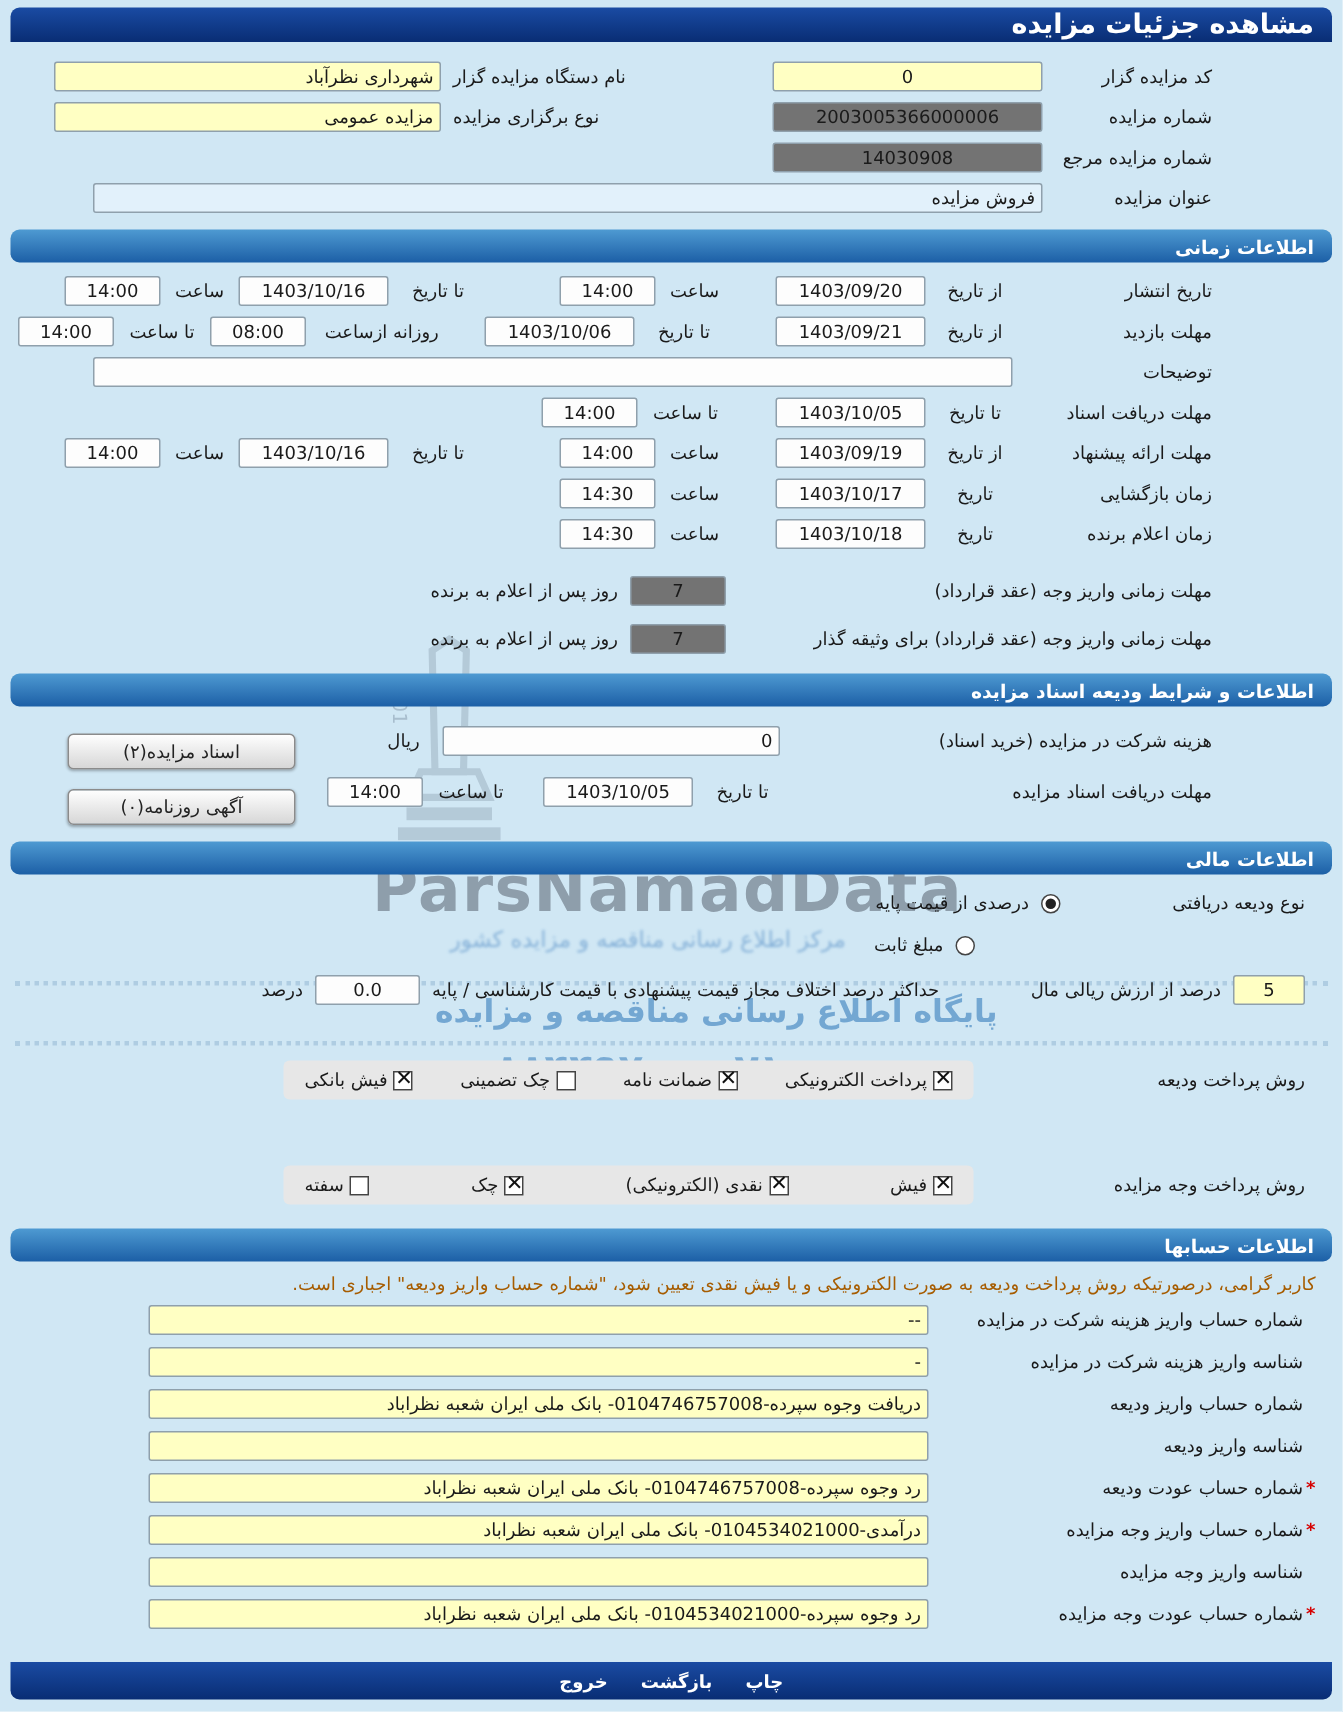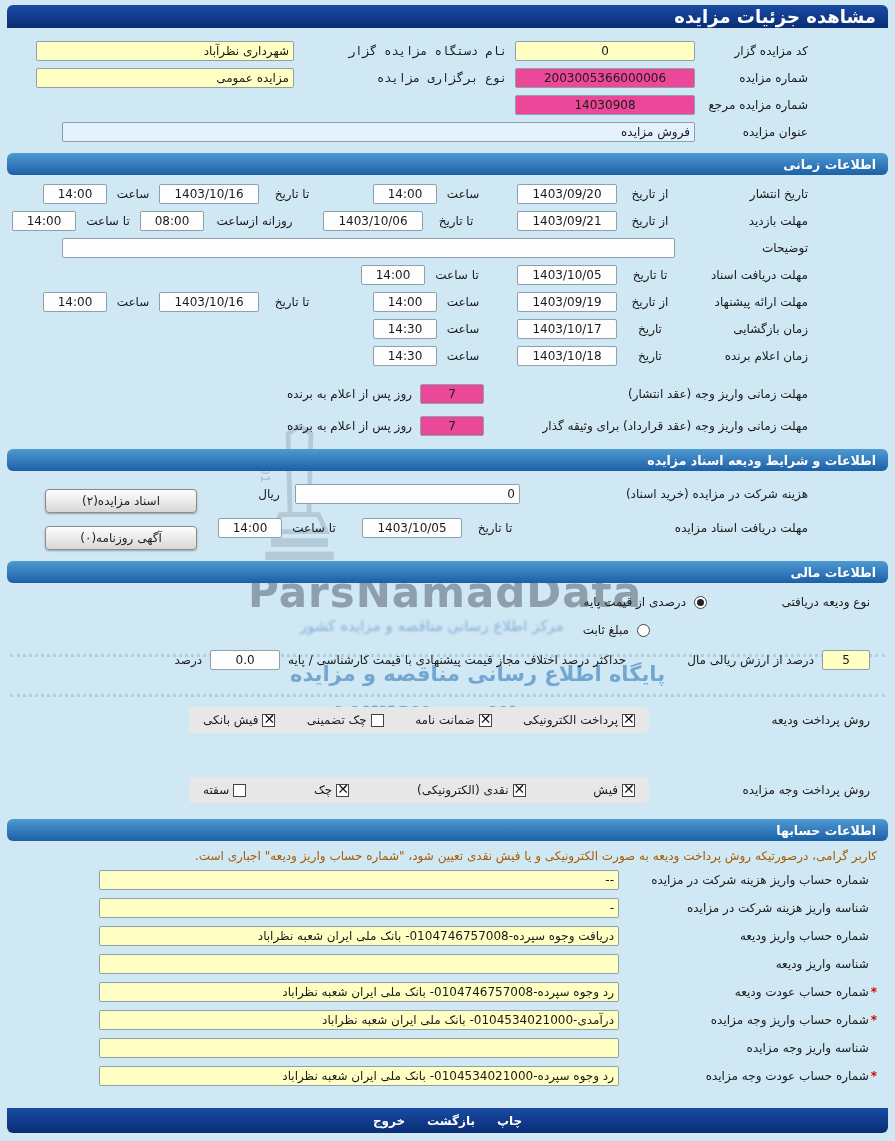--- a/index.html
+++ b/index.html
@@ -19,32 +19,32 @@
   .footerbar { position:absolute; left:7px; right:7px; bottom:8px; height:25px; z-index:3;
                background:linear-gradient(#1a4ba3,#092d74); border-radius:0 0 6px 6px;
                display:flex; align-items:center; justify-content:center; gap:22px;
                color:#fff; font-weight:bold; font-size:12px; }
   .footerbar span { cursor:pointer; }
 
   
   .row { display:flex; align-items:center; height:26px; margin-top:1px; padding-left:12px; column-gap:8px; }
   .pr87 { padding-right:87px; } .pr25 { padding-right:25px; } .pr18 { padding-right:18px; }
   .lbl { text-align:right; flex:0 0 auto; }
-  .al { text-align:right;font-family:Liberation Mono, monospace; }
+  .al { text-align:left; }
   .tl { text-align:center; flex:0 0 auto; }
   .sp { display:block; flex:0 0 auto; height:1px; }
   .w105{width:105px}.w125{width:125px}.w155{width:155px}.w205{width:205px}.w280{width:280px}.w316{width:316px}.w250{width:250px}
   .w36{width:36px}.w48{width:48px}.w50{width:50px}.w64{width:64px}.w70{width:70px}.w85{width:85px}.w100{width:100px}
   .w180{width:180px}.w225{width:225px}.w258{width:258px}.w520{width:520px}.w613{width:613px}.w633{width:633px}
 
   .inp { height:20px; border:1px solid #8fa0ac; background:#fdfdfd; border-radius:2px;
          display:flex; align-items:center; justify-content:center; flex:0 0 auto;
          padding:0 4px; overflow:hidden; white-space:nowrap; }
   .inp.right { justify-content:flex-start; } 
-  .yellow { background:#ffffc3; } .gray { background:#ec4899; } .blue { background:#e2f1fb; }
+  .yellow { background:#ffffc3; } .gray { background:#737373; } .blue { background:#e2f1fb; }
 
   
   .docs-wrap { position:relative; height:78px; }
   .docbtn { position:absolute; left:45px; width:152px; height:24px; border:1px solid #8b8b8b;
             border-radius:4px; background:linear-gradient(#fefefe,#d7d7d7);
             display:flex; align-items:center; justify-content:center; color:#222;
             box-shadow:0 1px 2px rgba(0,0,0,.3); cursor:pointer; }
 
   
   .cbgroup { height:26px; background:#e7e7e7; border-radius:4px; flex:0 0 460px;
@@ -198,21 +198,21 @@
     <div class="row pr87">
       <div class="lbl w125">زمان اعلام برنده</div>
       <div class="tl w50">تاریخ</div>
       <div class="inp w100">1403/10/18</div>
       <i class="sp" style="width:20px"></i>
       <div class="tl w36">ساعت</div>
       <div class="inp w64">14:30</div>
     </div>
 
     <div class="row pr87" style="margin-top:12px">
-      <div class="lbl w316">مهلت زمانی واریز وجه (عقد انتشار)</div>
+      <div class="lbl w316">مهلت زمانی واریز وجه (عقد قرارداد)</div>
       <div class="inp w64 gray">7</div>
       <div class="suffix">روز پس از اعلام به برنده</div>
     </div>
     <div class="row pr87" style="margin-top:6px">
       <div class="lbl w316">مهلت زمانی واریز وجه (عقد قرارداد) برای وثیقه گذار</div>
       <div class="inp w64 gray">7</div>
       <div class="suffix">روز پس از اعلام به برنده</div>
     </div>
 
     <div class="secbar" style="margin-top:10px">

